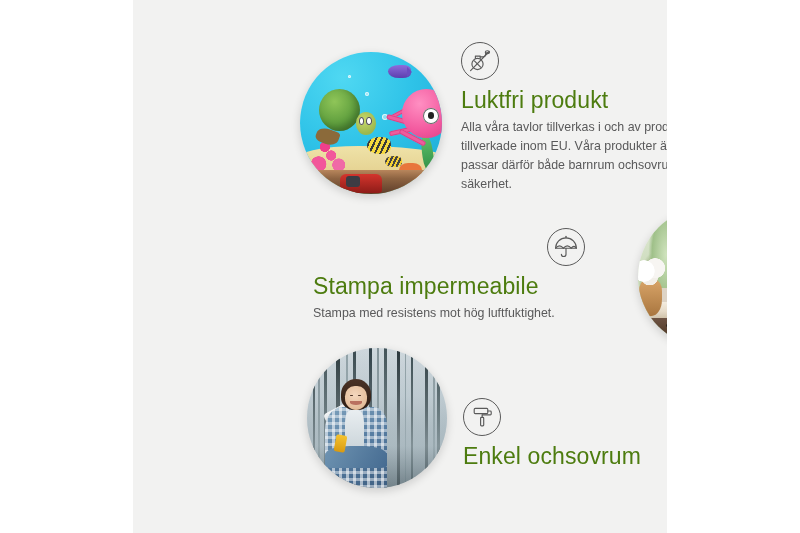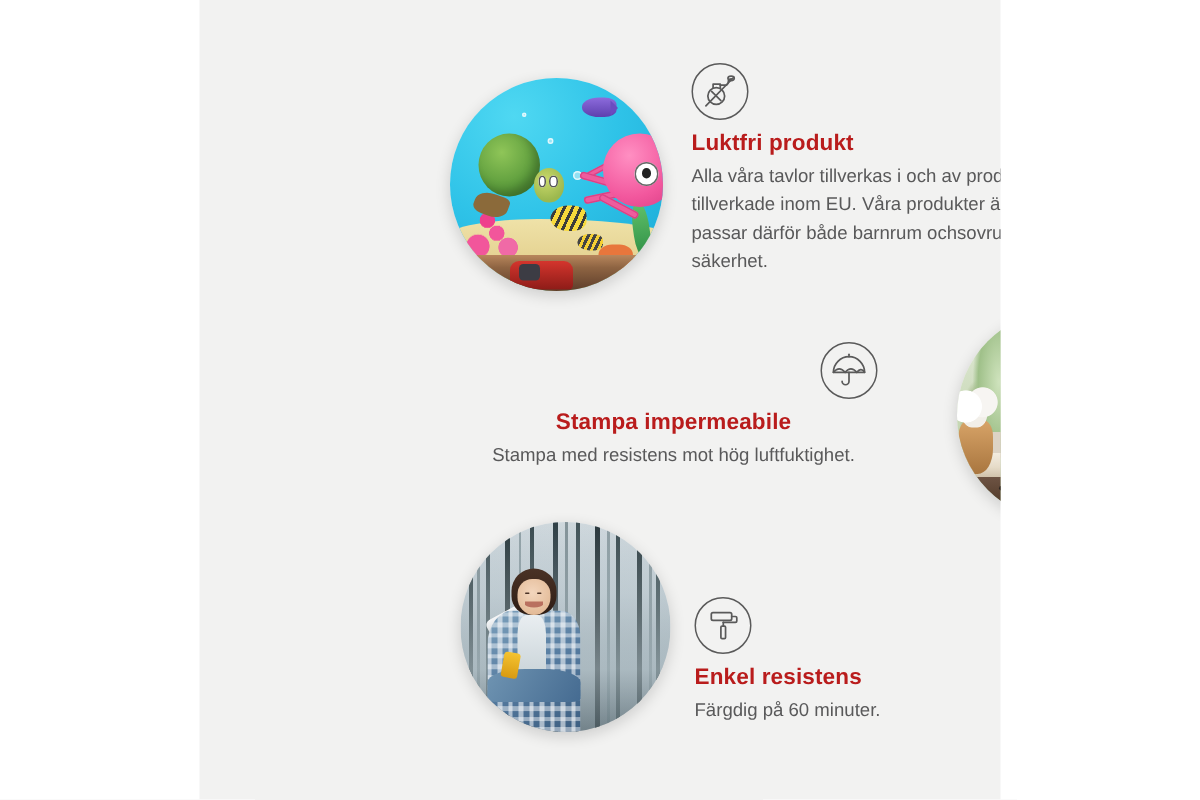--- a/index.html
+++ b/index.html
@@ -296,39 +296,39 @@
   
   .feature { position: absolute; }
   .icon-circle {
     width: 36px; height: 36px;
     border: 1.4px solid #5a5a5a;
     border-radius: 50%;
     display: flex; align-items: center; justify-content: center;
   }
   .icon-circle svg { display:block; }
   .feature .title {
-    font-size: 15px;
-    font-weight: bold;
-    color: #b91c1c;
+    font-size: 23px;
+    font-weight: normal;
+    color: #4d7c0f;
     letter-spacing: .1px;
     margin: 7px 0 4px 0;
     white-space: nowrap;
   }
   .feature .desc {
     font-size: 12.4px;
     line-height: 1.52;
     color: #59595a;
   }
 
   
   #feature-odourless { left: 328px; top: 42px; width: 300px; text-align: left; }
   #feature-odourless .icon-wrap { display: block; }
 
   
-  #feature-waterproof { left: 180px; top: 228px; width: 272px; text-align: center; }
+  #feature-waterproof { left: 180px; top: 228px; width: 272px; text-align: left; }
   #feature-waterproof .icon-wrap { display: flex; justify-content: flex-end; }
   #feature-waterproof .title { white-space: nowrap; }
 
   
   #feature-easy { left: 330px; top: 398px; width: 260px; text-align: left; }
   #feature-easy .icon-wrap { display: block; }
 </style>
 </head>
 <body>
 
@@ -437,18 +437,17 @@
       <div class="icon-wrap">
         <div class="icon-circle">
           <svg width="26" height="26" viewBox="0 0 26 26" fill="none" stroke="#5a5a5a" stroke-width="1.15" stroke-linecap="round" stroke-linejoin="round">
             <rect x="5.2" y="4.4" width="13.6" height="5.2" rx="1.1"></rect>
             <path d="M18.8 7 H21.3 a0.9 0.9 0 0 1 0.9 0.9 V10 a0.9 0.9 0 0 1 -0.9 0.9 H13.2"></path>
             <path d="M13.2 10.9 V13.4"></path>
             <rect x="11.6" y="13.4" width="3.1" height="8.4" rx="0.8"></rect>
           </svg>
         </div>
       </div>
-      <div class="title">Enkel resistens</div>
-      <div class="desc">Färgdig på 60 minuter.</div>
+      <div class="title">Enkel ochsovrum</div>
     </div>
 
   </div>
 </div>
 
 </body></html>

